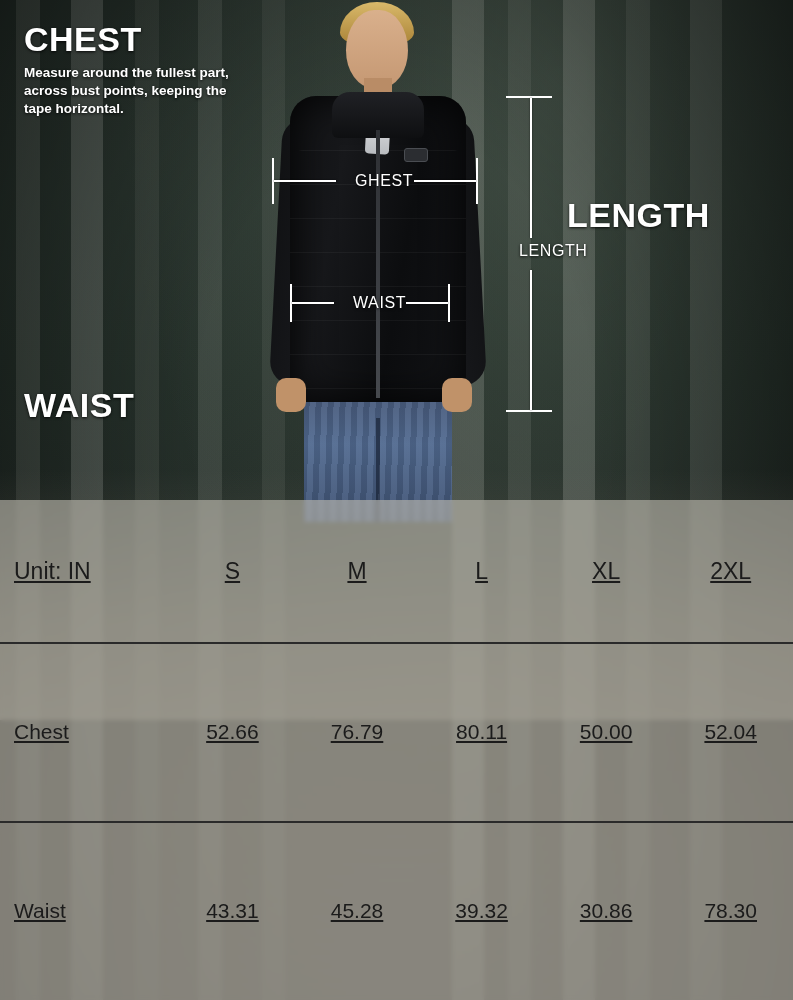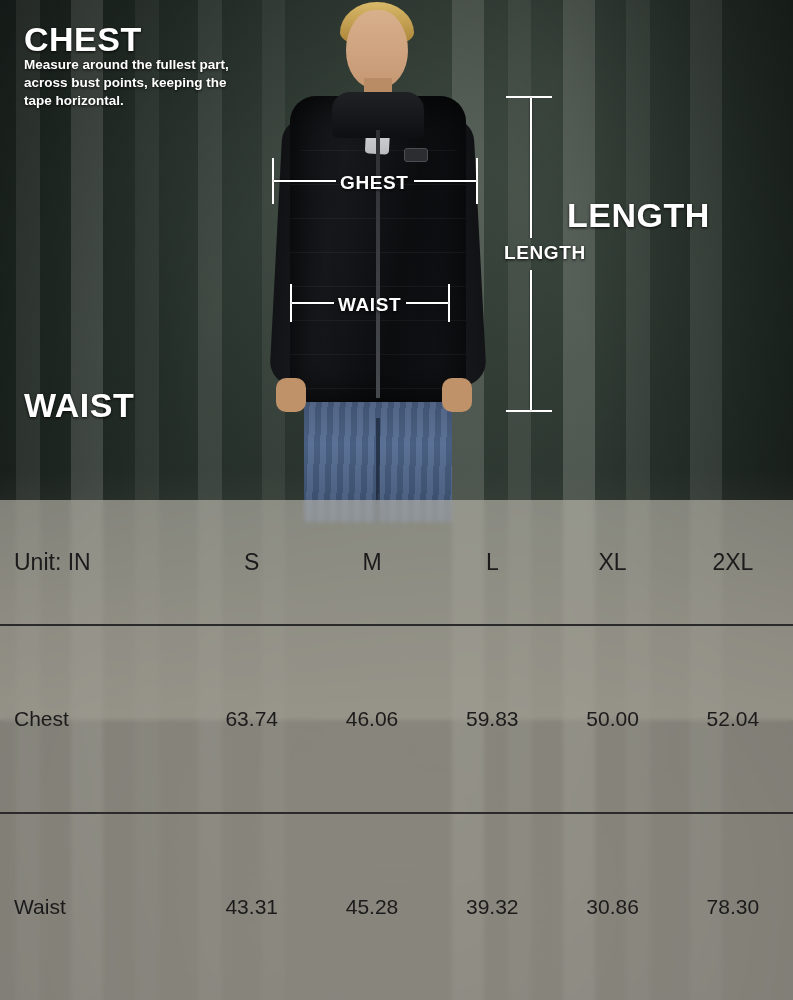--- a/index.html
+++ b/index.html
@@ -137,33 +137,35 @@
     font-size: 34px;
     font-weight: 800;
     letter-spacing: .5px;
     line-height: 1;
     text-shadow: 0 1px 3px rgba(0,0,0,.85);
   }
   .ann-body {
     font-size: 13.5px;
     font-weight: 700;
     line-height: 1.35;
+    margin-top: 8px;
     max-width: 230px;
     text-shadow: 0 1px 3px rgba(0,0,0,.85);
   }
   #chest-block { left: 24px; top: 22px; }
   #waist-block { left: 24px; top: 388px; }
   #length-block { left: 567px; top: 198px; }
   #length-block .ann-body { max-width: 212px; }
 
   
   .lbl {
     position:absolute;
-    color:#fff; font-size:19px; font-weight:700; letter-spacing:.6px;
+    color:#fff; font-size:16px; font-weight:400; letter-spacing:.6px;
     text-shadow: 0 1px 3px rgba(0,0,0,.9);
+    margin-left: 15px;
   }
   .hline { position:absolute; height:2px; background:#fff; box-shadow:0 0 2px rgba(0,0,0,.6); }
   .vline { position:absolute; width:2px; background:#fff; box-shadow:0 0 2px rgba(0,0,0,.6); }
   .cap  { position:absolute; width:2px; height:46px; background:#fff; }
   .capv { position:absolute; height:2px; width:46px; background:#fff; }
 
   
   #chest-measure { position:absolute; left:272px; top:158px; width:206px; height:60px; }
   #chest-measure .left-cap { left:0; top:0; }
   #chest-measure .right-cap { right:0; top:0; }
@@ -198,21 +200,22 @@
   table.size {
     width: 100%;
     height: 100%;
     border-collapse: collapse;
     color: #1b1b1b;
     font-size: 21px;
   }
   table.size th, table.size td {
     text-align: center;
     font-weight: 400;
-    padding: 8px;
+    padding: 17px;
+    text-decoration: underline;
   }
   table.size thead th {
     font-size: 23px;
     font-weight: 400;
     height: 108px;
     vertical-align: middle;
   }
   table.size thead th:first-child {
     font-size: 23px;
     padding-left: 14px;
@@ -296,23 +299,23 @@
           <th class="col-size">S</th>
           <th class="col-size">M</th>
           <th class="col-size">L</th>
           <th class="col-size">XL</th>
           <th class="col-size">2XL</th>
         </tr>
       </thead>
       <tbody>
         <tr>
           <td>Chest</td>
-          <td>63.74</td>
-          <td>46.06</td>
-          <td>59.83</td>
+          <td>52.66</td>
+          <td>76.79</td>
+          <td>80.11</td>
           <td>50.00</td>
           <td>52.04</td>
         </tr>
         <tr>
           <td>Waist</td>
           <td>43.31</td>
           <td>45.28</td>
           <td>39.32</td>
           <td>30.86</td>
           <td>78.30</td>

